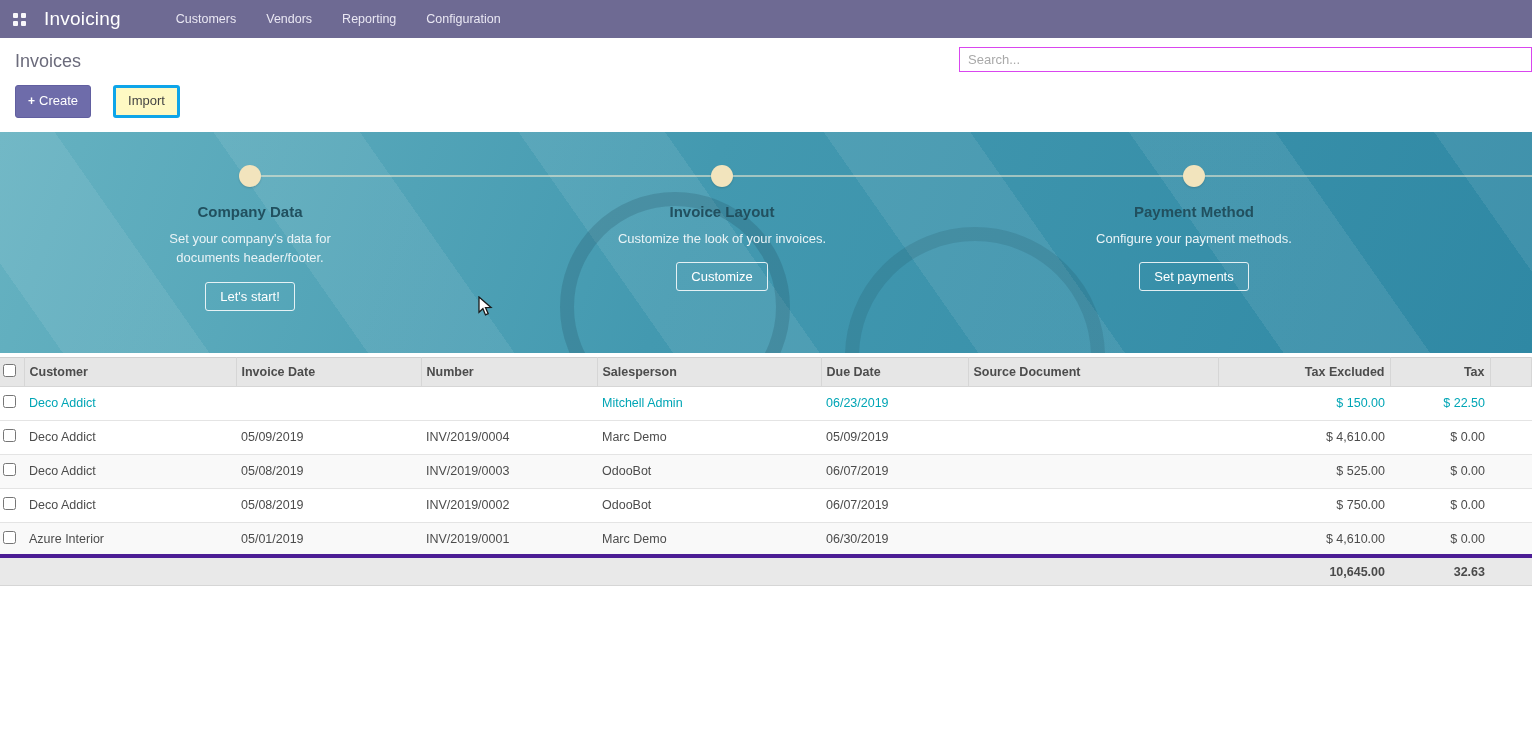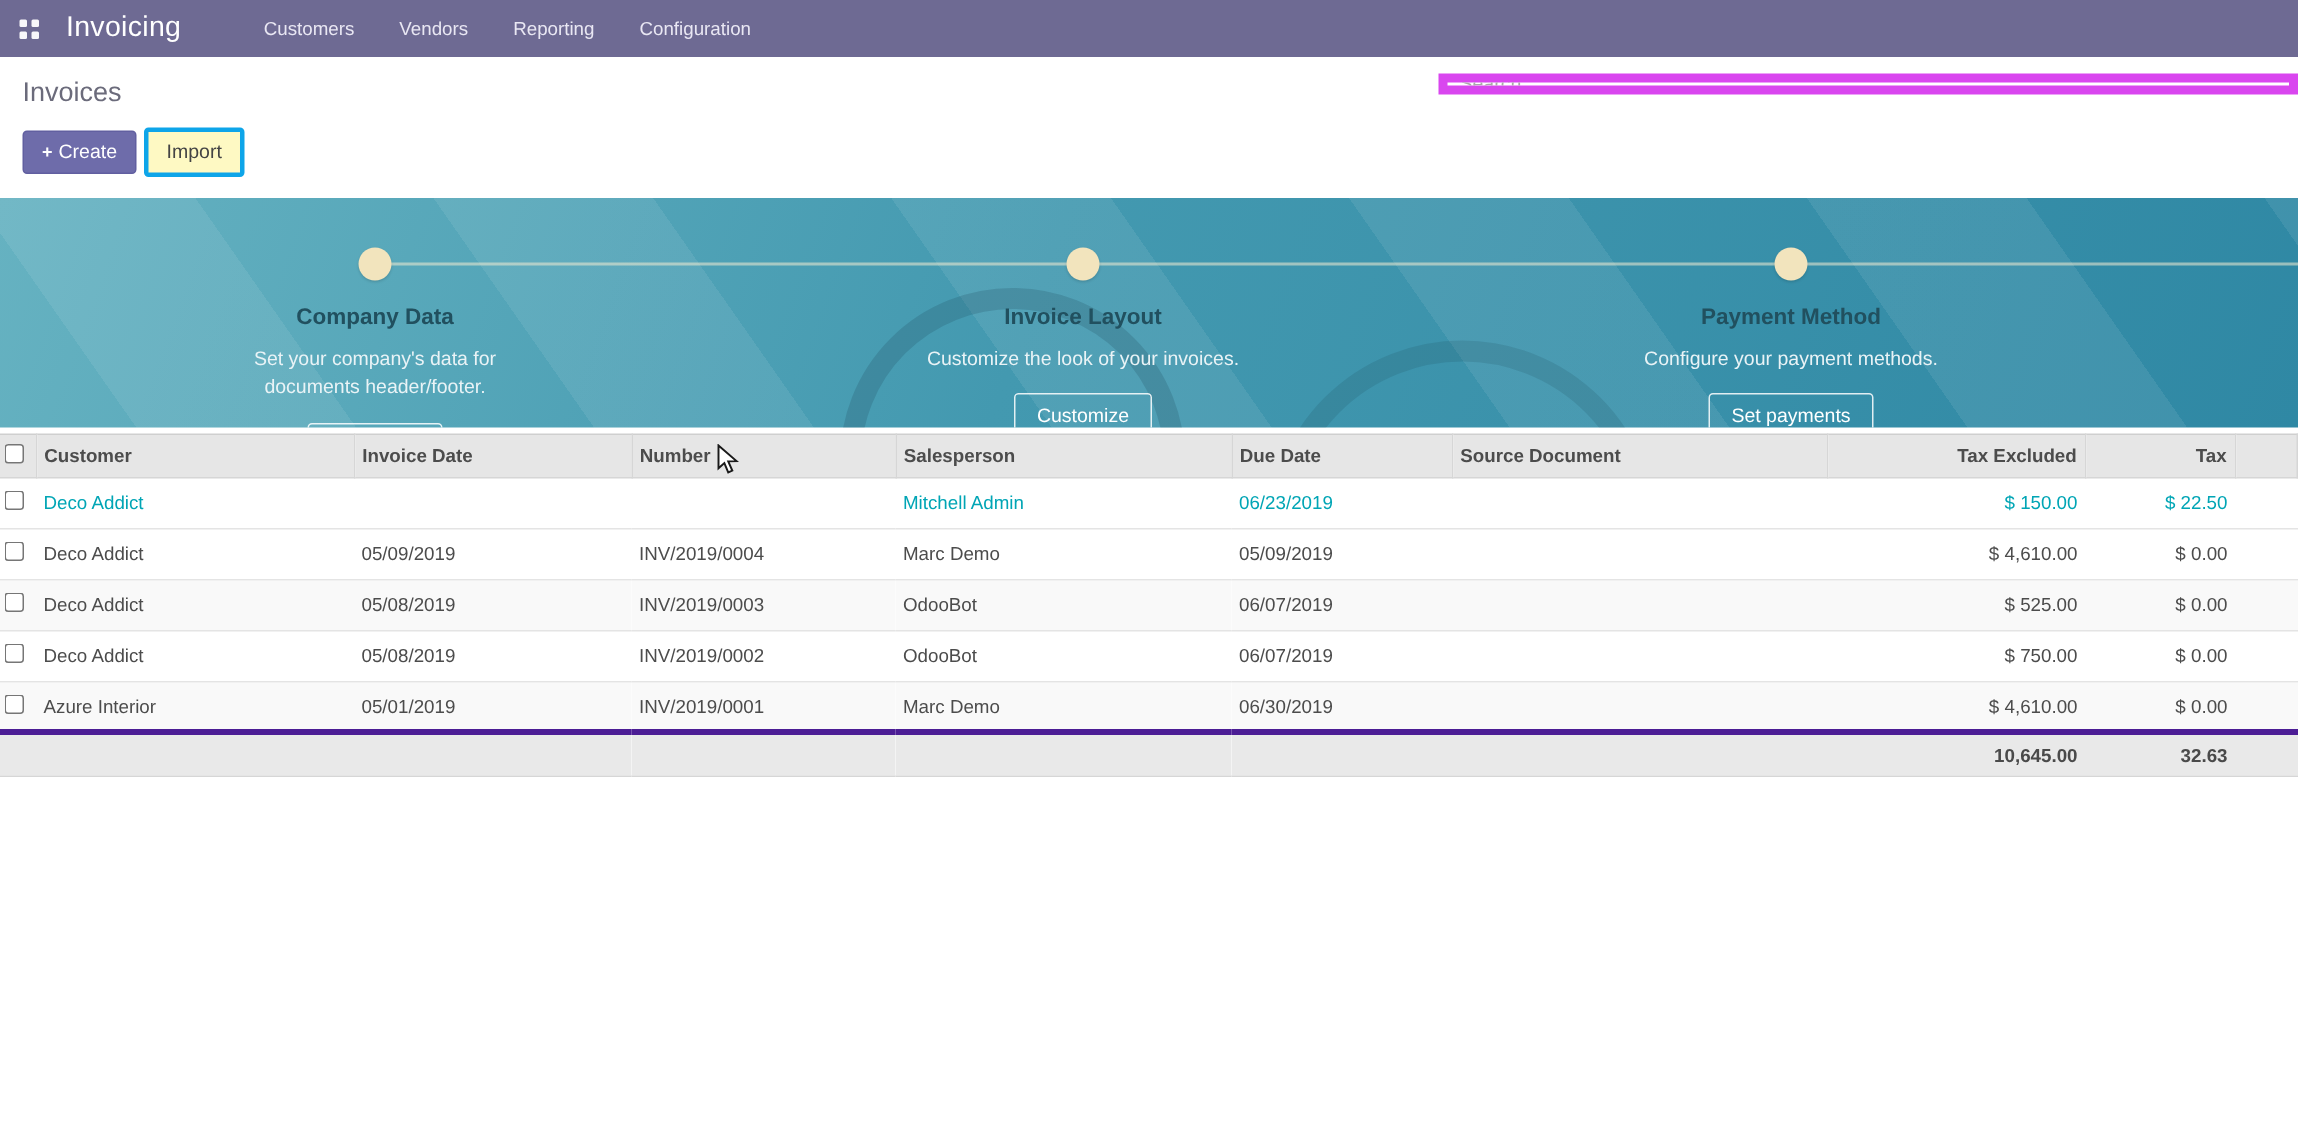--- a/index.html
+++ b/index.html
@@ -32,55 +32,55 @@
     padding: 0 15px; line-height: 41px;
     font-size: 12.5px; color: #e9e7f3; cursor: pointer; white-space: nowrap;
   }
 
   
   .control-panel {
     display: flex; justify-content: space-between;
     padding: 9px 0 12px 15px; background: #fff;
   }
   .breadcrumb { font-size: 18px; color: #6b6b7b; padding-top: 4px; }
-  .cp-buttons { margin-top: 13px; display: flex; gap: 5px; align-items: center; }
+  .cp-buttons { margin-top: 13px; display: flex; gap: 22px; }
   .btn {
     font-family: "Liberation Sans", sans-serif;
     font-size: 13px; padding: 5px 12px;
     border-radius: 3px; cursor: pointer; line-height: 1.3;
   }
   .btn-primary { background: #6e6caa; border: 1px solid #615fa0; color: #fff; }
   .btn-primary .plus { font-weight: bold; margin-right: 4px; font-size: 12px; }
   .btn-default { background: #fef9c3; border: 3px solid #0ea5e9; color: #444; }
 
   .cp-right { width: 573px; }
   .search-input {
-    width: 100%; height: 14px;
-    border: 6px solid #d946ef; border-radius: 0;
+    width: 100%; height: 25px;
+    border: 1px solid #d946ef; border-radius: 0;
     padding: 0 8px; font-size: 13px; color: #be185d;
     font-family: "Liberation Sans", sans-serif;
     outline: none;
   }
   .search-input::placeholder { color: #a9a9a9; }
   .filter-bar { margin-top: 9px; display: flex; gap: 2px; }
   .filter-btn {
     display: inline-flex; align-items: center; gap: 5px;
     background: #fff; border: 1px solid #ccc; border-radius: 3px;
     font-size: 12.5px; color: #444; padding: 5px 10px; cursor: pointer;
   }
   .caret {
     width: 0; height: 0; margin-left: 2px;
     border-left: 4px solid transparent; border-right: 4px solid transparent;
     border-top: 4px solid #555;
   }
   .filter-btn svg { display: block; }
 
   
   .banner {
-    position: relative; height: 153px; margin-top: 2px;
+    position: relative; height: 221px; margin-top: 2px;
     background: linear-gradient(110deg, #66b2c1 0%, #4399b0 45%, #2f88a4 100%);
     overflow: hidden;
   }
   .banner .streaks {
     content: ""; position: absolute; inset: -60%;
     background: repeating-linear-gradient(55deg,
       rgba(255,255,255,0) 0 130px,
       rgba(255,255,255,.08) 130px 250px);
     transform: rotate(0.001deg);
   }

